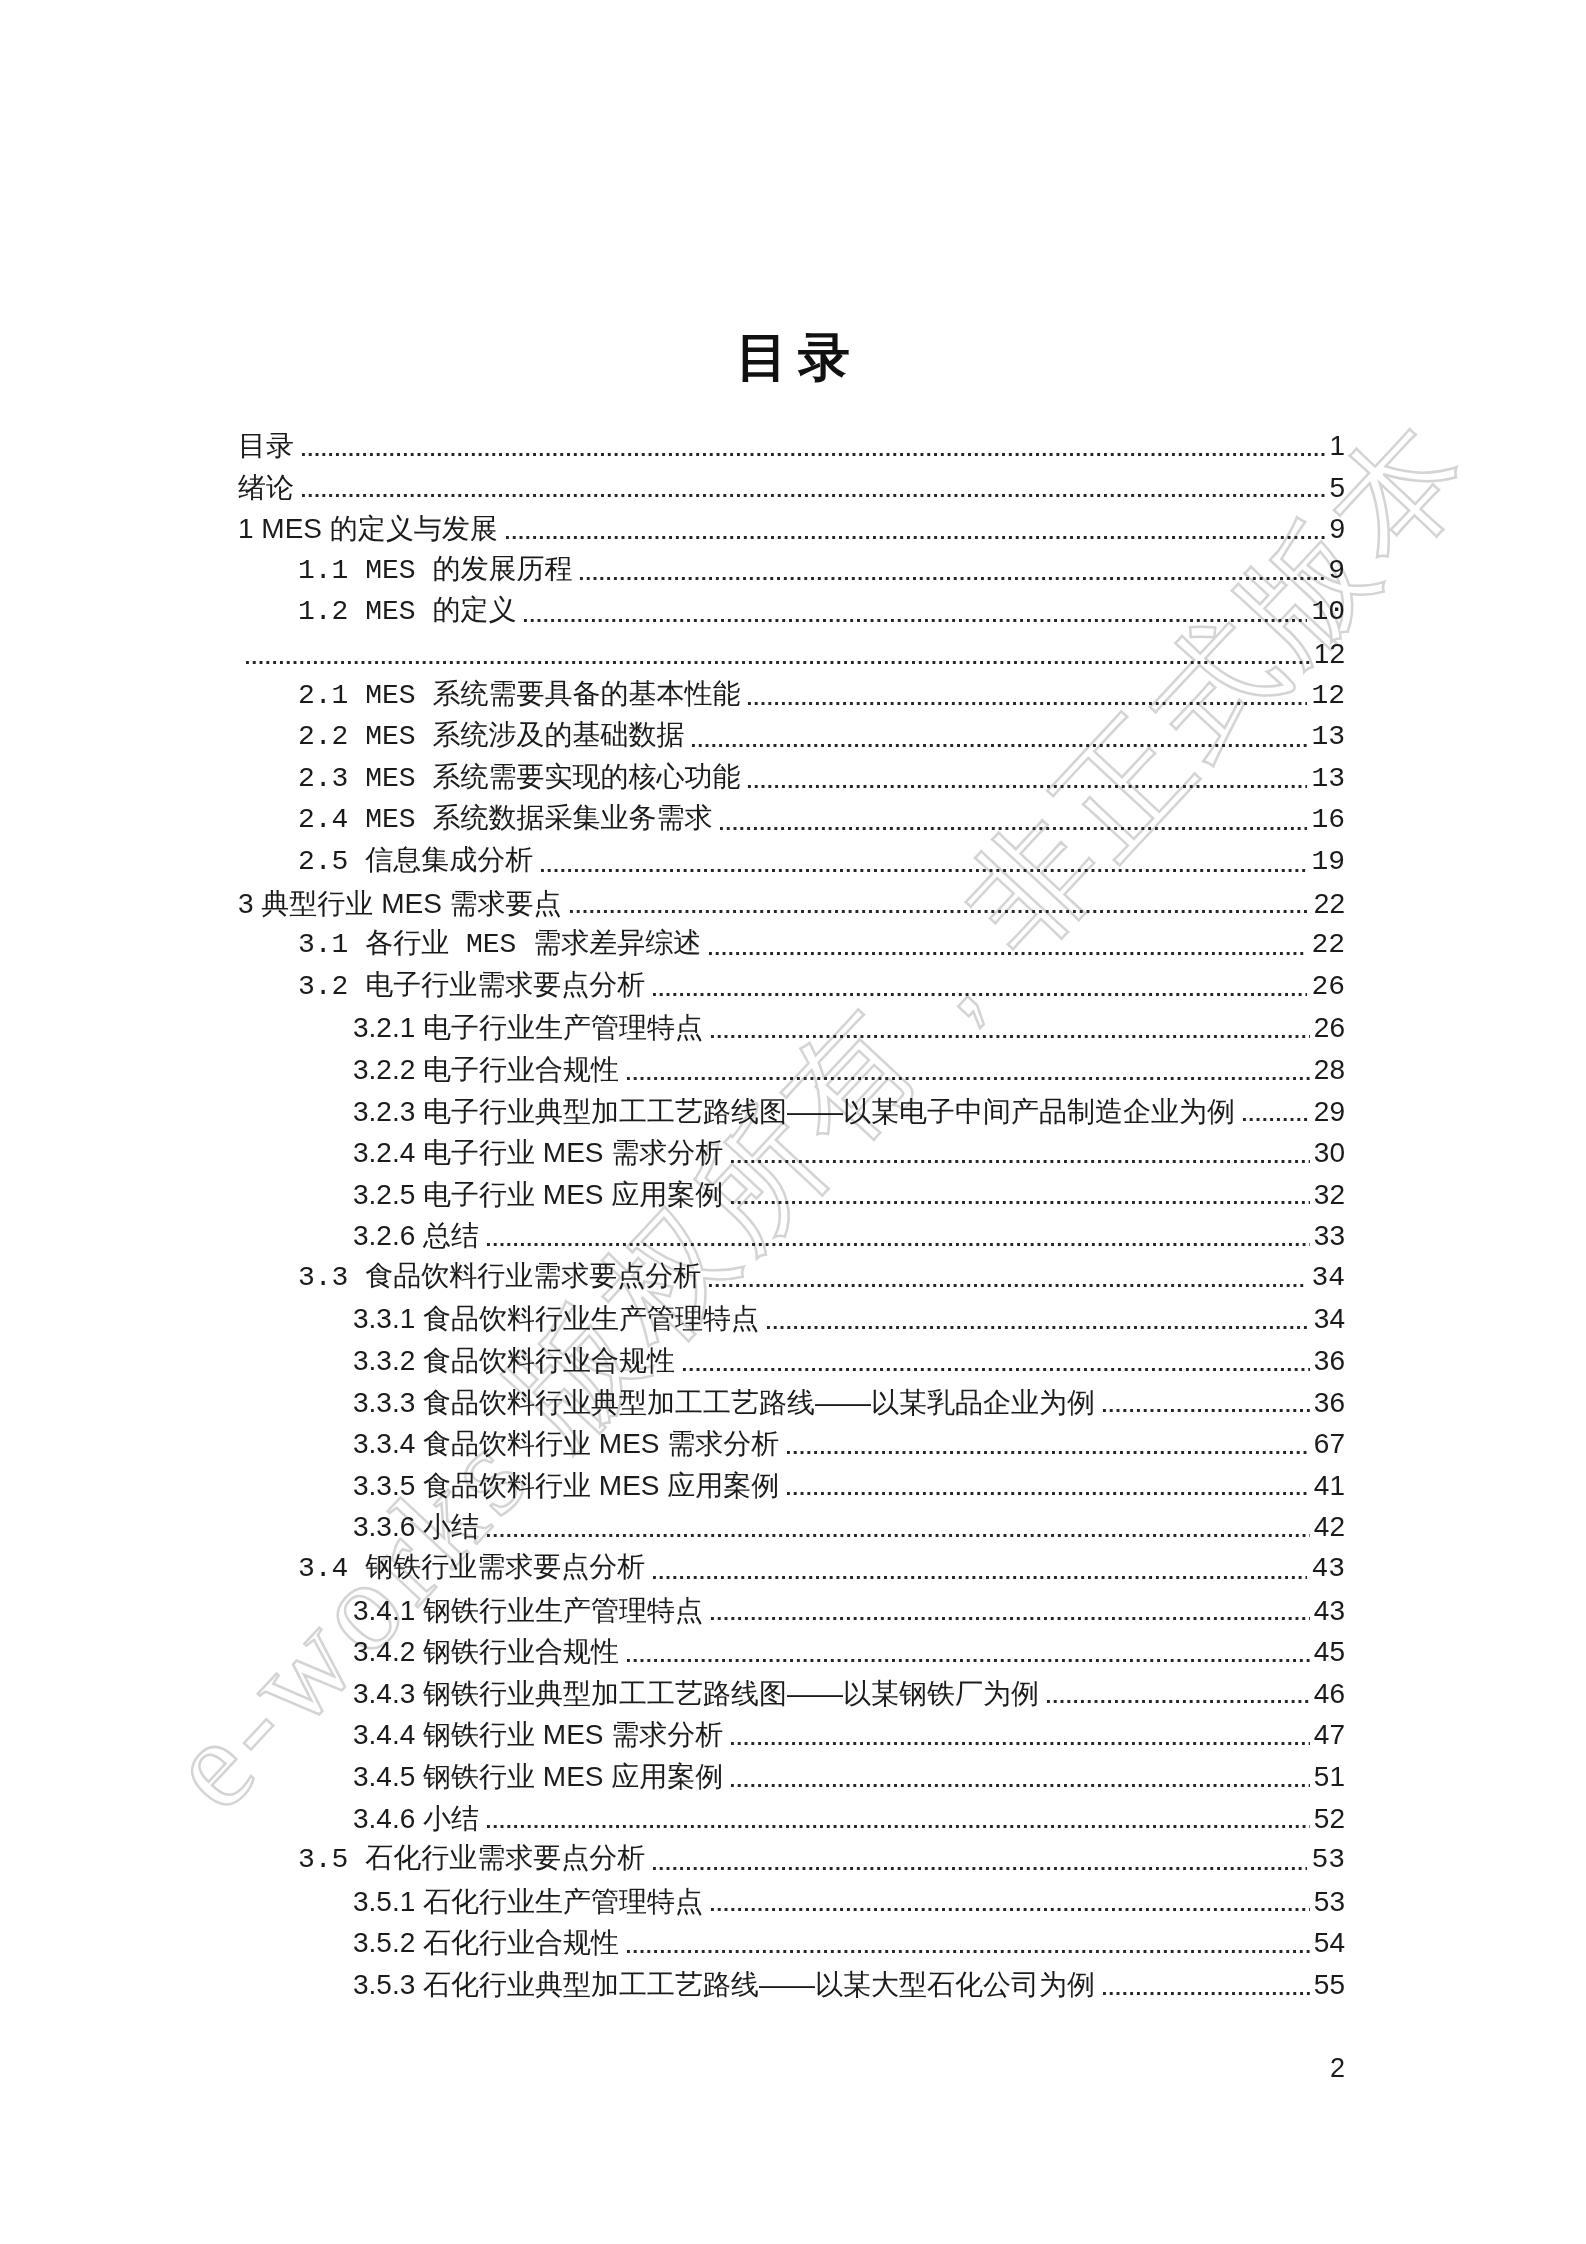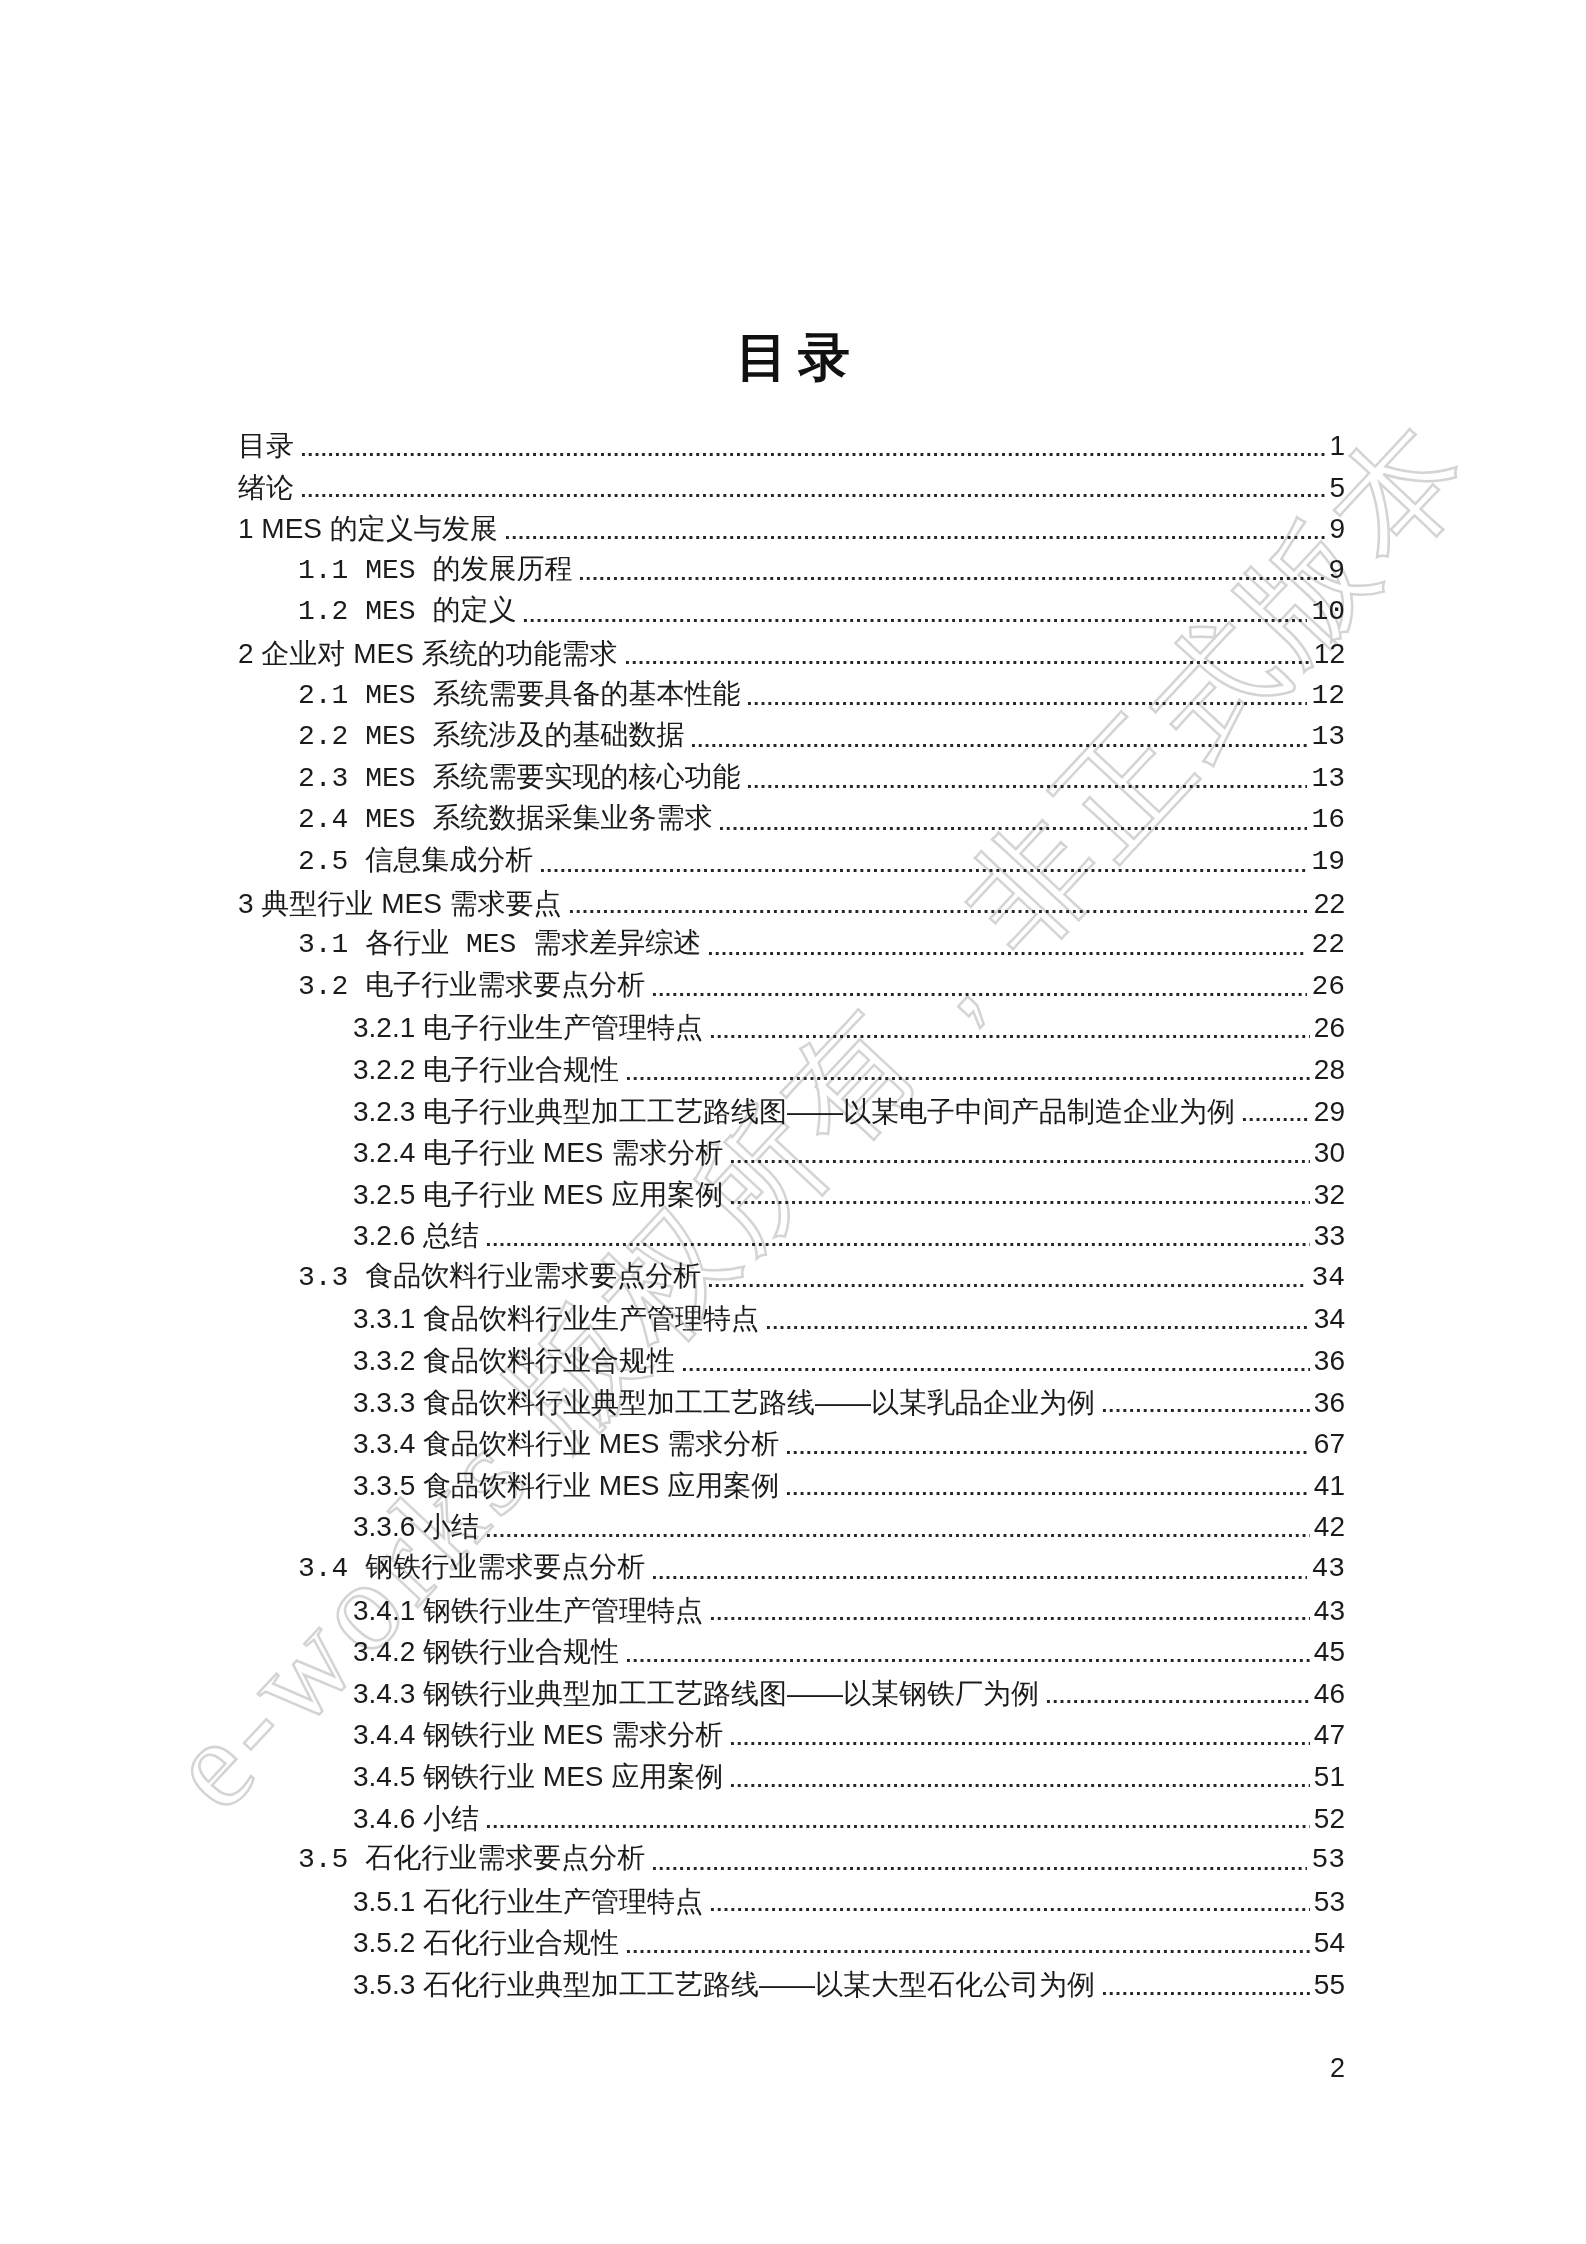--- a/index.html
+++ b/index.html
@@ -137,21 +137,20 @@
     <span class="toc-label">1.1 MES 的发展历程</span>
     <span class="toc-leader"></span>
     <span class="toc-page">9</span>
   </div>
       <div class="toc-row lv1">
     <span class="toc-label">1.2 MES 的定义</span>
     <span class="toc-leader"></span>
     <span class="toc-page">10</span>
   </div>
       <div class="toc-row lv0">
-    <span class="toc-label">2 企业对 MES 系统的功能需求</span>
     <span class="toc-leader"></span>
     <span class="toc-page">12</span>
   </div>
       <div class="toc-row lv1">
     <span class="toc-label">2.1 MES 系统需要具备的基本性能</span>
     <span class="toc-leader"></span>
     <span class="toc-page">12</span>
   </div>
       <div class="toc-row lv1">
     <span class="toc-label">2.2 MES 系统涉及的基础数据</span>

